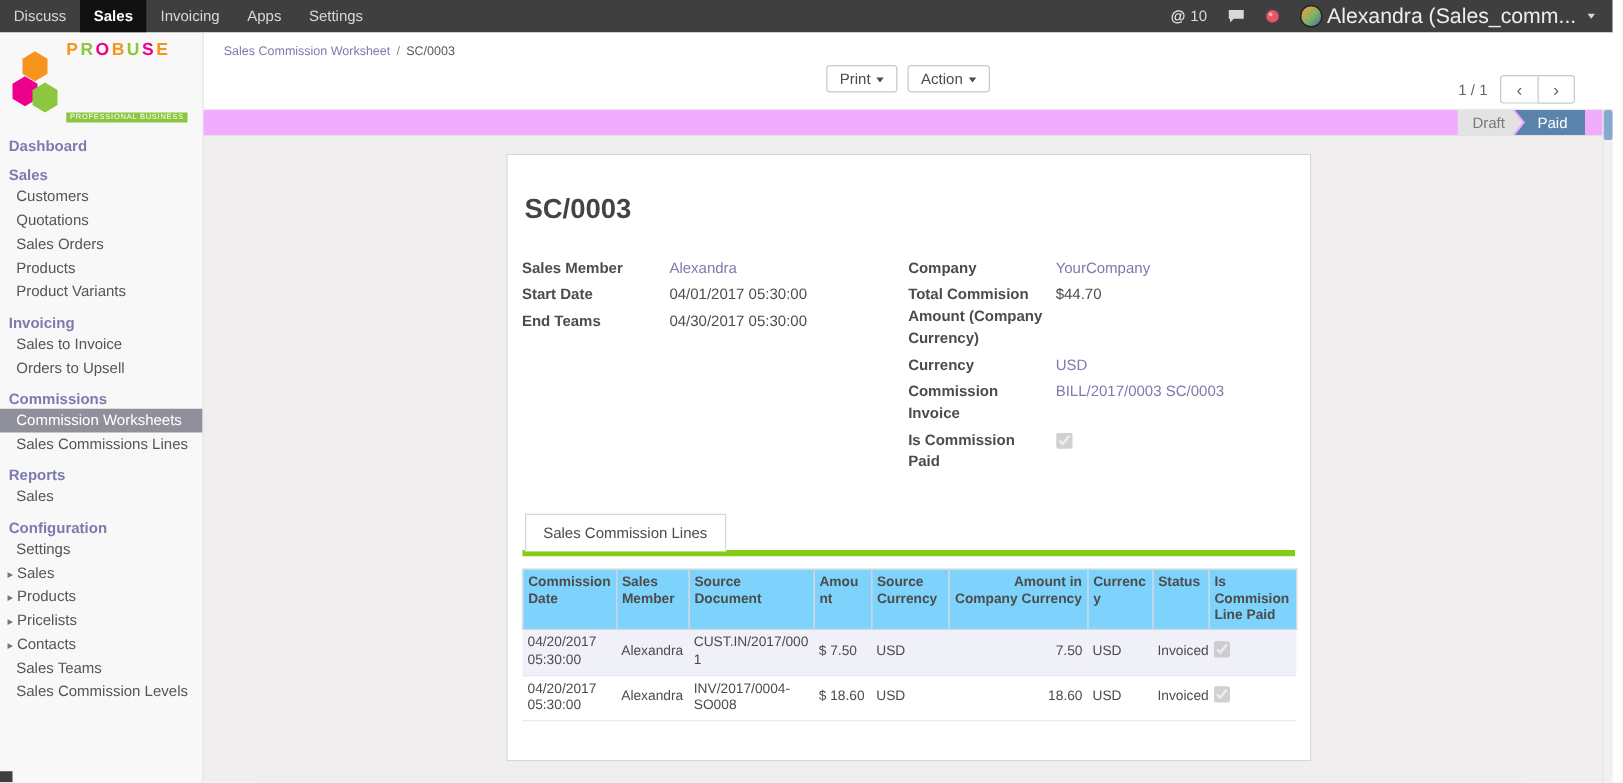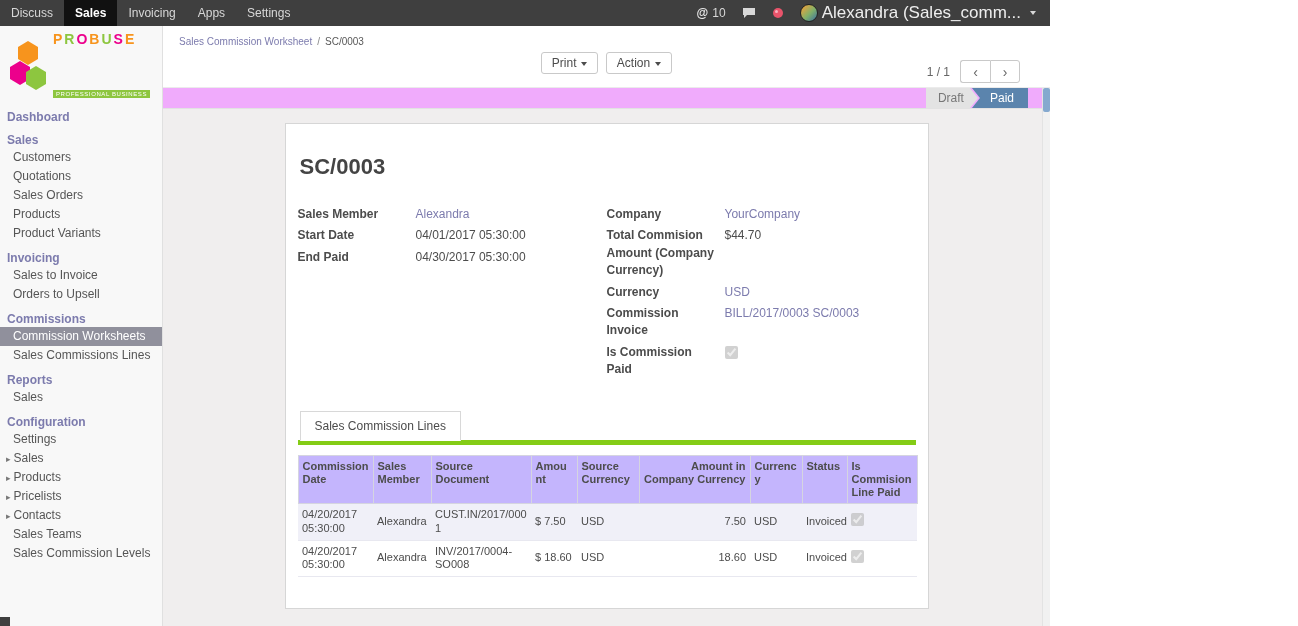--- a/index.html
+++ b/index.html
@@ -1,21 +1,21 @@
 <!DOCTYPE html>
 <html><head>
 <meta charset="utf-8">
 <style>
   * { box-sizing: border-box; margin: 0; padding: 0; }
   html, body { width: 1298px; height: 626px; overflow: hidden; }
   body {
     font-family: "Liberation Sans", "DejaVu Sans", sans-serif;
     font-size: 12px; color: #4c4c4c; background: #fff;
   }
-  .root { width: 1050px; height: 626px; position: relative; }
+  .root { width: 1290px; height: 626px; position: relative; }
 
   
   .topbar {
     height: 26px; background: #3f3f3f; color: #d8d8d8;
     display: flex; justify-content: space-between; align-items: stretch;
   }
   .tb-menus { display: flex; }
   .tb-menu { padding: 0 11px; line-height: 26px; cursor: pointer; font-size: 12px; }
   .tb-menu.active { background: #111; color: #fff; font-weight: bold; }
   .tb-right { display: flex; align-items: center; padding-right: 6px; }
@@ -111,21 +111,21 @@
 
   .notebook { margin-top: 28px; border-bottom: 5px solid #84cc16; padding-left: 2px; }
   .tab {
     display: inline-block; padding: 7px 14px; background: #fff;
     border: 1px solid #d8d8d8; border-bottom: 1px solid #fff;
     margin-bottom: -1px; color: #4c4c4c; cursor: pointer; font-size: 12px;
   }
 
   table.lines { width: 100%; border-collapse: collapse; table-layout: fixed; margin-top: 10px; font-size: 11px; }
   table.lines th {
-    background: #c4b5fd; border: 1px solid #d5d5e0; font-weight: bold; color: #4c4c4c;
+    background: #7dd3fc; border: 1px solid #d5d5e0; font-weight: bold; color: #4c4c4c;
     text-align: left; padding: 4px 4px; vertical-align: top; line-height: 1.2; word-wrap: break-word;
   }
   table.lines td { padding: 4px 4px; vertical-align: middle; line-height: 1.25; word-wrap: break-word; }
   table.lines tbody tr { border-bottom: 1px solid #e8e8f0; cursor: pointer; }
   table.lines tbody tr:nth-child(odd) { background: #f0f0f8; }
   table.lines tbody tr:nth-child(even) { background: #fff; }
   table.lines td:nth-child(4), table.lines td:nth-child(8) { white-space: nowrap; }
   .align-right { text-align: right !important; }
 
   
@@ -247,21 +247,21 @@
             <div class="f-col" id="form-left">
                 <div class="f-row">
                   <label class="f-label">Sales Member</label>
                   <div class="f-value"><a class="o-link">Alexandra</a></div>
                 </div>
                 <div class="f-row">
                   <label class="f-label">Start Date</label>
                   <div class="f-value">04/01/2017 05:30:00</div>
                 </div>
                 <div class="f-row">
-                  <label class="f-label">End Paid</label>
+                  <label class="f-label">End Teams</label>
                   <div class="f-value">04/30/2017 05:30:00</div>
                 </div>
               </div>
             <div class="f-col" id="form-right">
                 <div class="f-row">
                   <label class="f-label">Company</label>
                   <div class="f-value"><a class="o-link">YourCompany</a></div>
                 </div>
                 <div class="f-row">
                   <label class="f-label">Total Commision Amount (Company Currency)</label>

